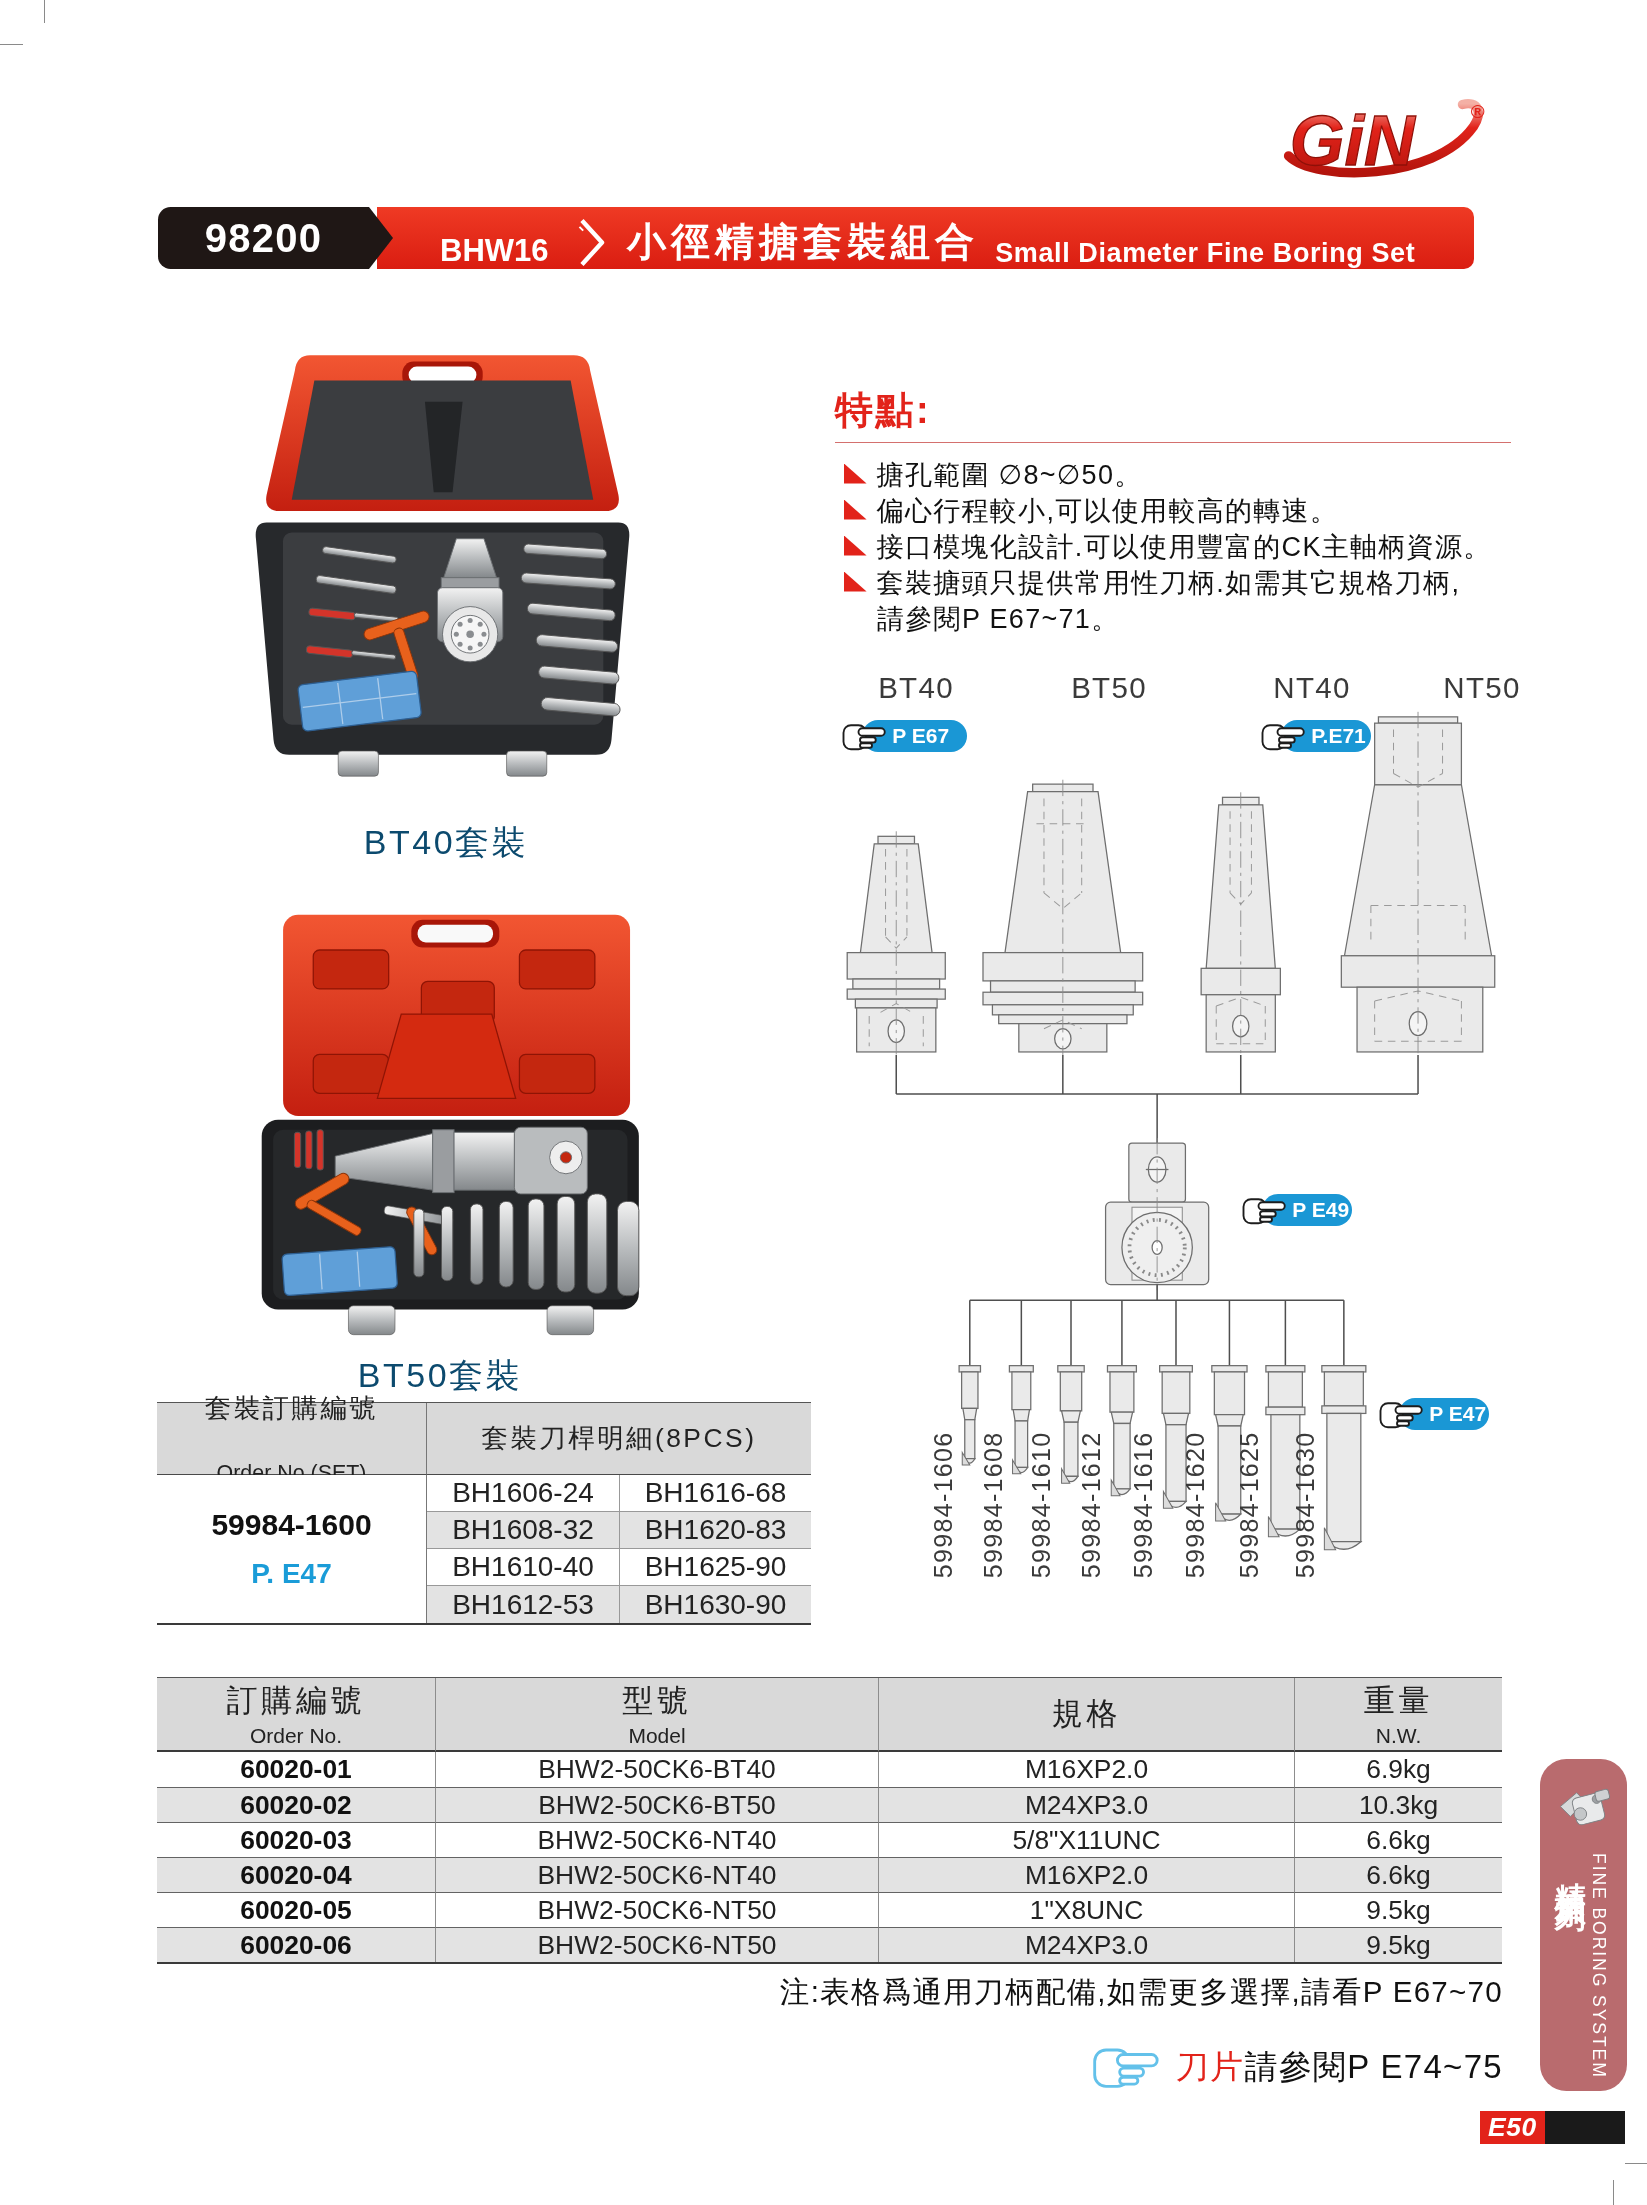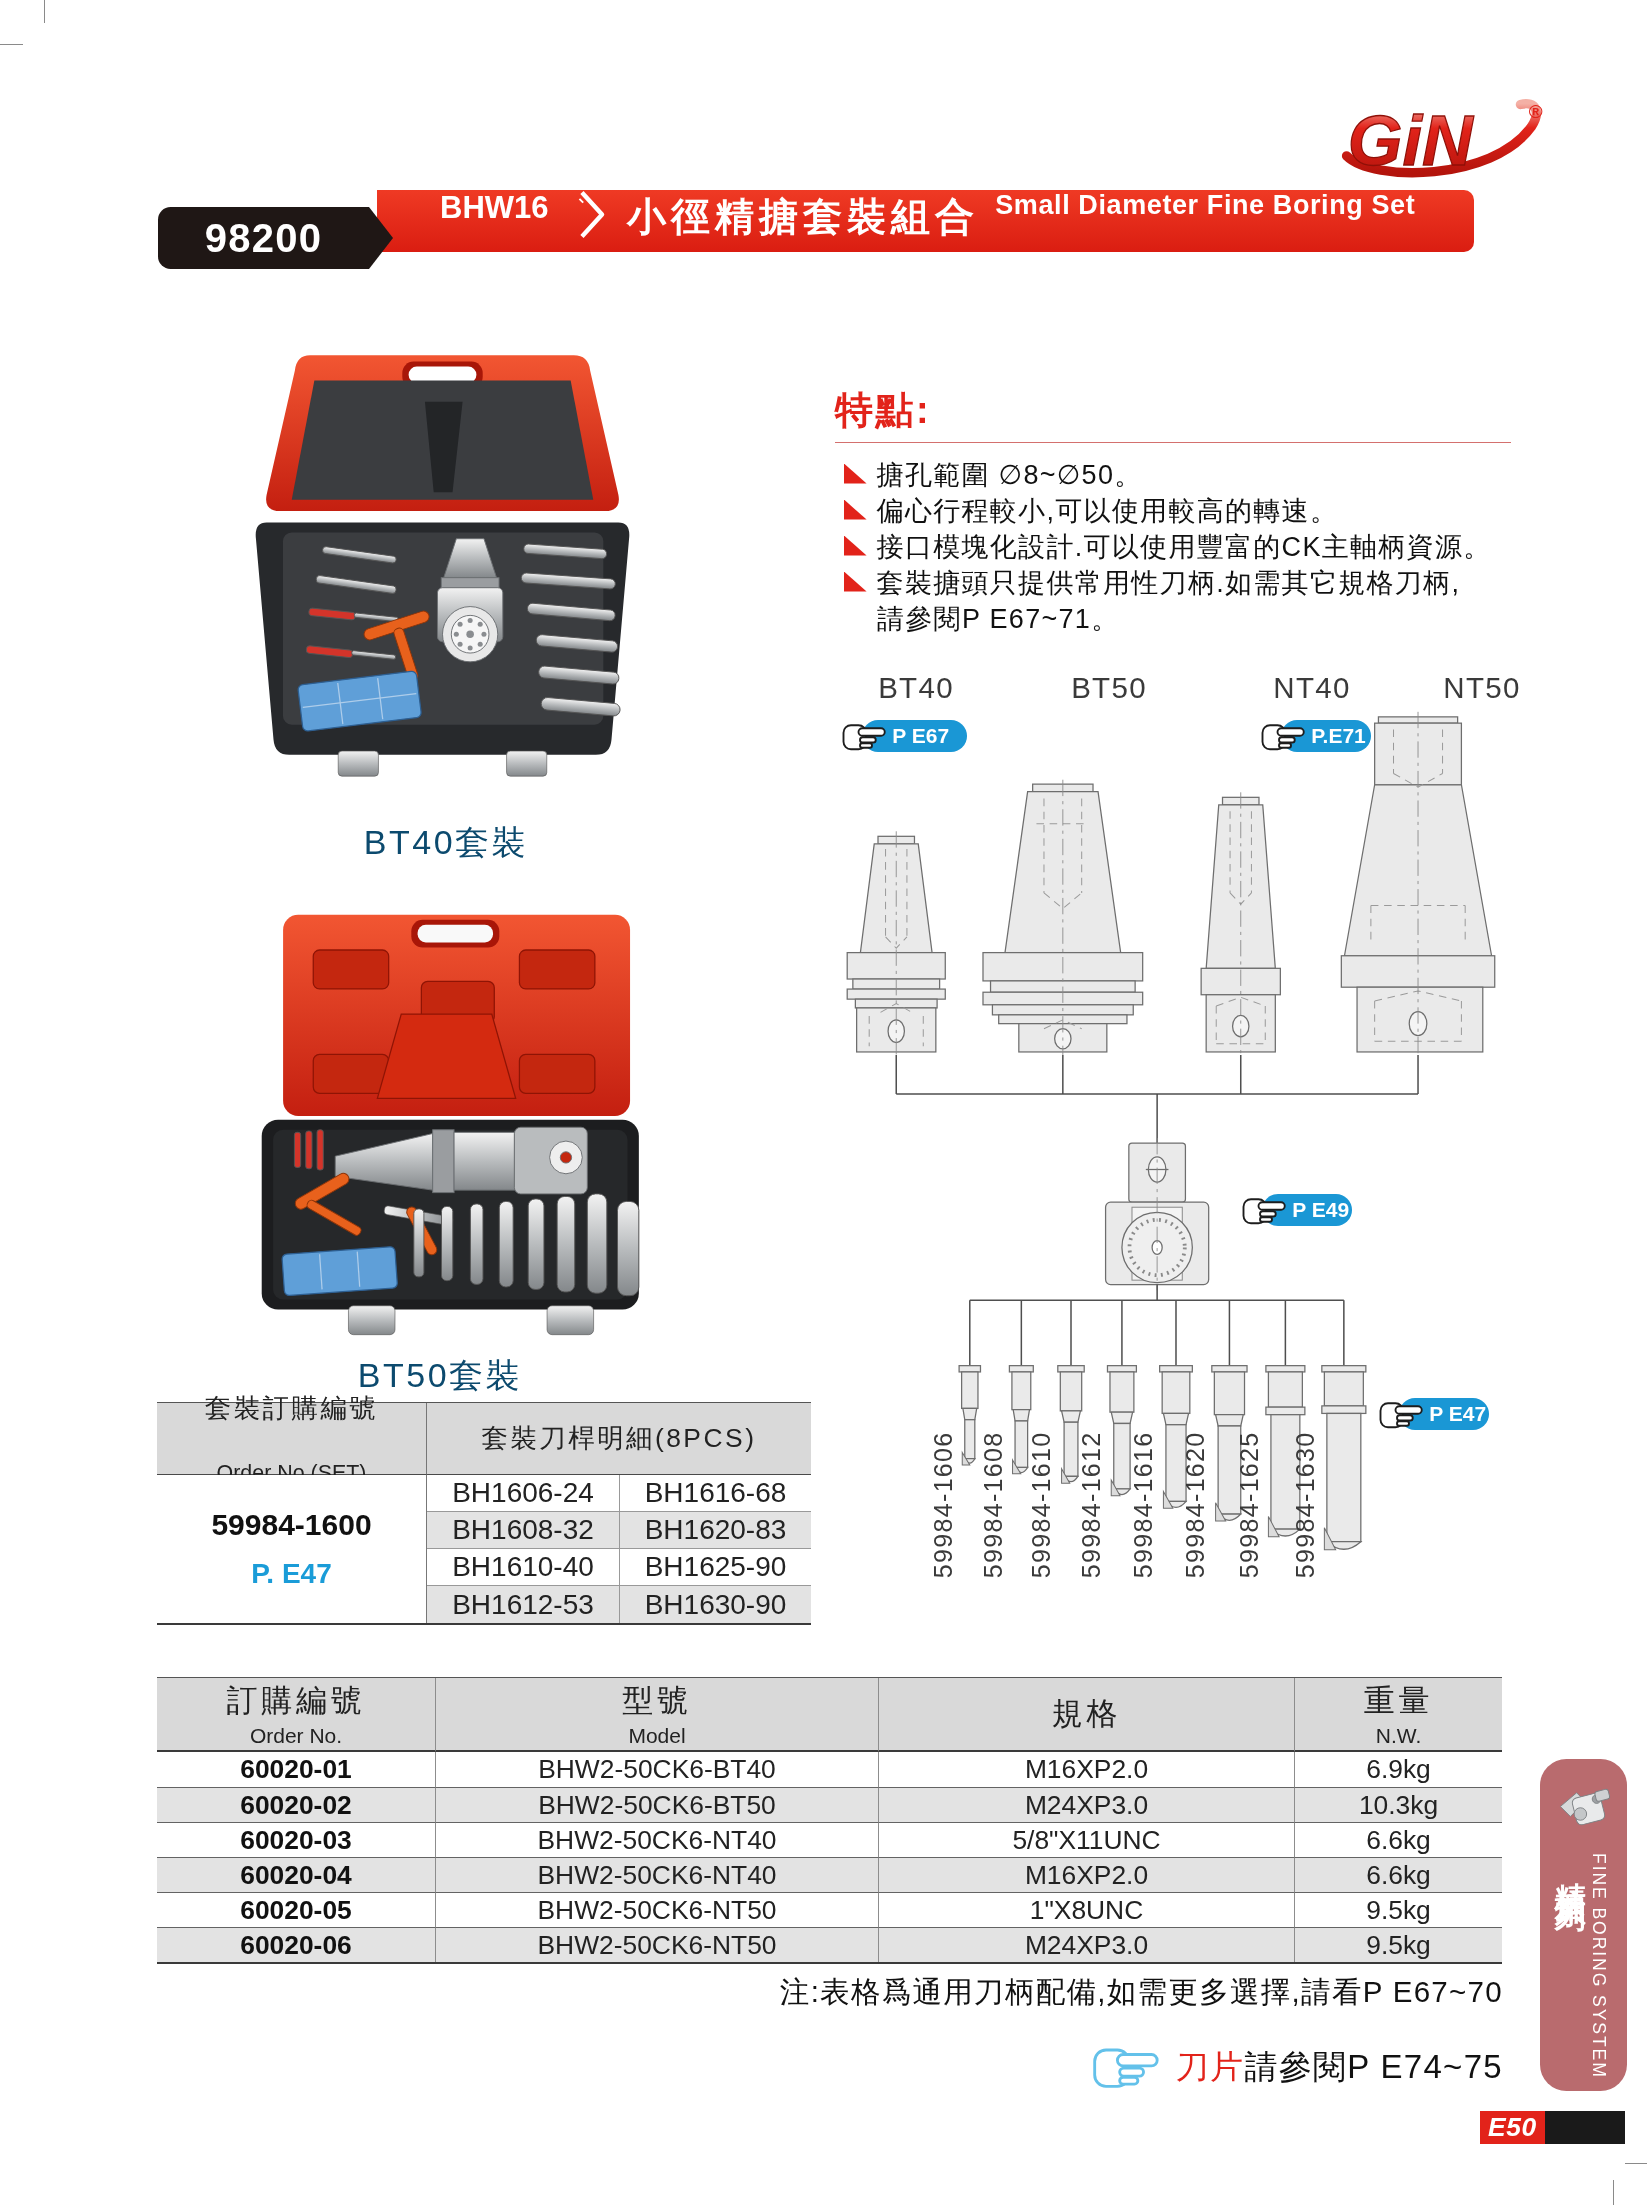--- a/index.html
+++ b/index.html
@@ -4,26 +4,26 @@
 <style>
   html,body{margin:0;padding:0;background:#fff;}
   .page{position:relative;width:1648px;height:2205px;background:#fff;overflow:hidden;
         font-family:"Liberation Sans","DejaVu Sans",sans-serif;color:#111;}
   .abs{position:absolute;}
 
   
   .cropmark{position:absolute;background:#8a8a8a;}
 
   
-  .logo{left:1329px;top:88px;width:226px;height:107px;}
-
-  
-  .banner-red{left:377px;top:190px;width:1097px;height:62px;z-index:1;
+  .logo{left:1271px;top:88px;width:226px;height:107px;}
+
+  
+  .banner-red{left:377px;top:207px;width:1097px;height:62px;z-index:1;
       background:linear-gradient(#ef3a24,#da1d11);border-radius:0 10px 10px 0;
-      display:flex;align-items:flex-start;padding-left:44px;box-sizing:border-box;}
+      display:flex;align-items:flex-end;padding-left:44px;box-sizing:border-box;}
   .banner-black{left:158px;top:207px;width:211px;height:62px;z-index:2;
       background:#1f1715;border-radius:12.6px 0 0 12.6px;
       display:flex;align-items:center;justify-content:center;}
   .banner-black:after{content:"";position:absolute;right:-24px;top:0;width:0;height:0;
       border-left:24px solid #1f1715;border-top:31px solid transparent;border-bottom:31px solid transparent;}
   .code-text{color:#fff;font-size:40px;font-weight:bold;letter-spacing:1.3px;}
   .model-text{color:#fff;font-size:31px;font-weight:bold;margin-left:19px;}
   .banner-chev{margin:0 21.4px 0 29px;}
   .title-zh{color:#fff;font-size:39px;font-weight:bold;letter-spacing:5px;}
   .title-en{color:#fff;font-size:27px;font-weight:bold;margin-left:16.3px;letter-spacing:0.6px;}

